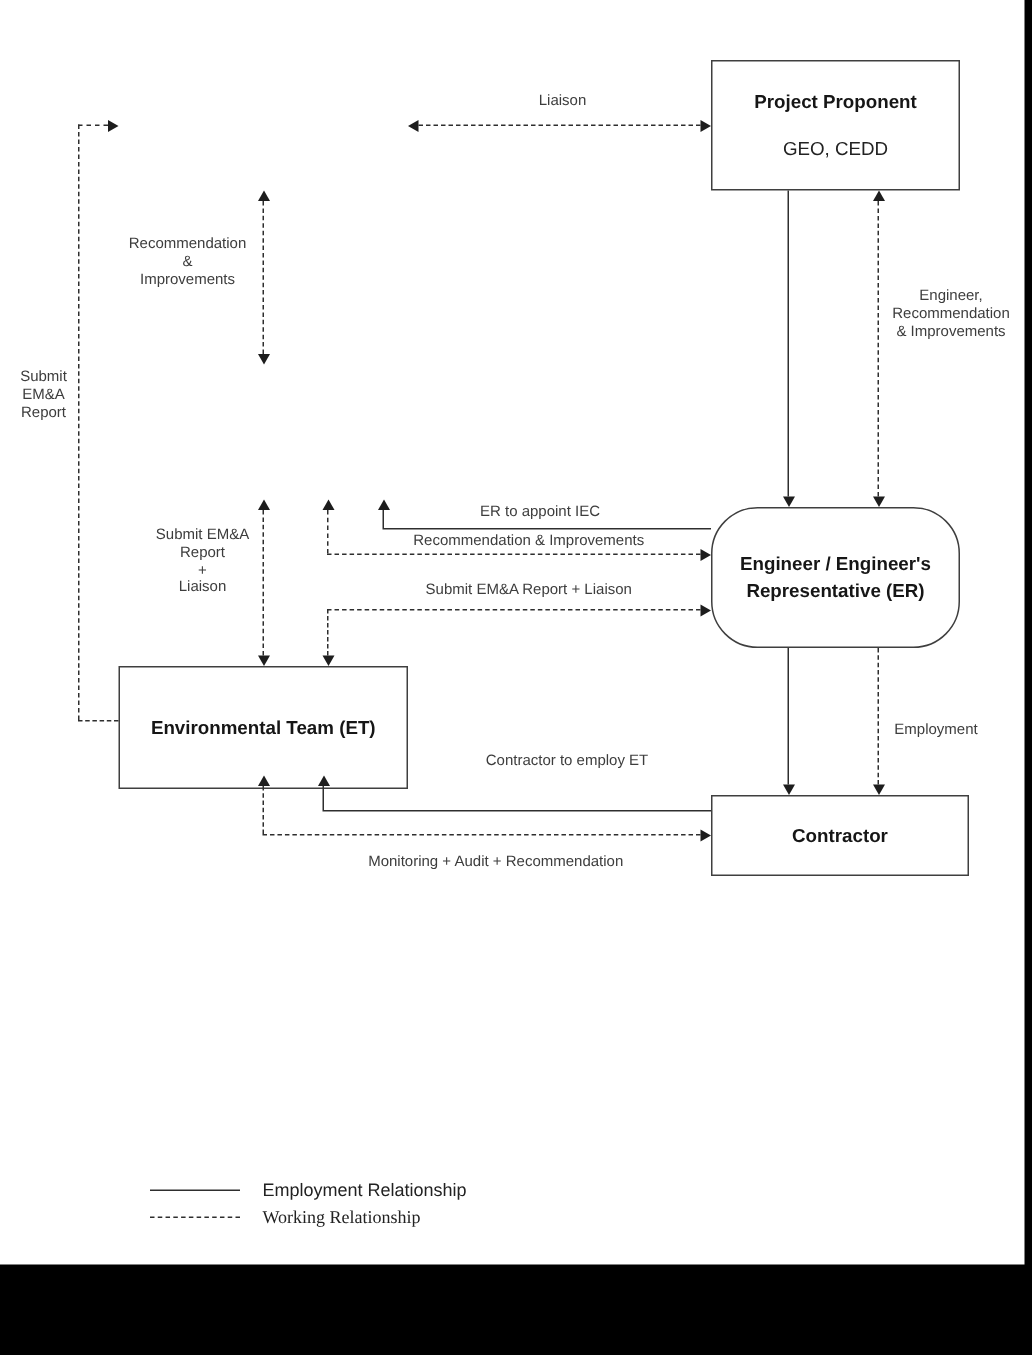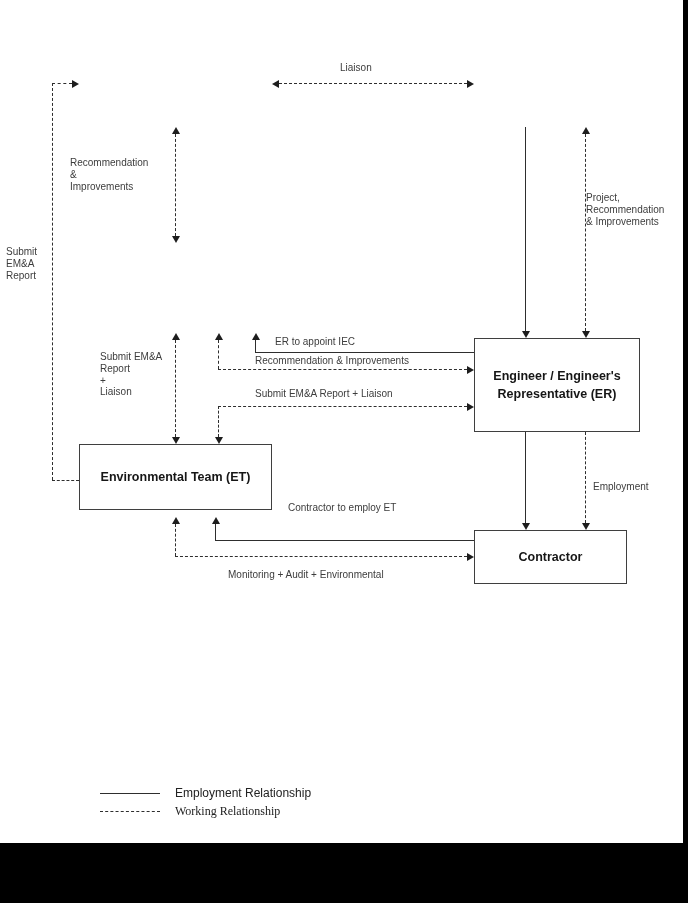--- a/index.html
+++ b/index.html
@@ -42,51 +42,55 @@
   .arr-down  { border-left:4px solid transparent; border-right:4px solid transparent; border-top:7px solid #1d1d1d; }
   .arr-right { border-top:4px solid transparent; border-bottom:4px solid transparent; border-left:7px solid #1d1d1d; }
   .arr-left  { border-top:4px solid transparent; border-bottom:4px solid transparent; border-right:7px solid #1d1d1d; }
 
   
   .lbl {
     position:absolute;
     font-size:10px;
     line-height:1.18;
     color:#3d3d3d;
-    text-align:left;
+    text-align:center;
   }
   .lbl span { display:block; }
 
   
   .legend-line { position:absolute; height:0; width:60px; }
   .legend-solid  { border-top:1px solid #2e2e2e; }
   .legend-dashed { border-top:1px dashed #2e2e2e; }
   .legend-text { position:absolute; font-size:12px; color:#222; }
 
   
   .black { position:absolute; background:#000000; }
 </style>
 </head>
 <body>
 
 <div class="stage">
 
 
+  <div class="box" style="left:474px; top:40px; width:166px; height:87px;">
+    <div>Project Proponent</div>
+    <div class="sub">GEO, CEDD</div>
+  </div>
 
 
-  <div class="box" style="left:474px; top:338px; width:166px; height:94px;">
+  <div class="box" style="left:474px; top:338px; width:166px; height:94px;border-radius:31px;">
     <div>Engineer / Engineer's</div>
     <div>Representative (ER)</div>
   </div>
 
-  <div class="box" style="left:79px; top:444px; width:193px; height:66px;">
+  <div class="box" style="left:79px; top:444px; width:193px; height:82px;">
     <div>Environmental Team (ET)</div>
   </div>
 
-  <div class="box" style="left:474px; top:530px; width:153px; height:54px;">
+  <div class="box" style="left:474px; top:530px; width:172px; height:54px;">
     <div>Contractor</div>
   </div>
 
   <div class="hl hd" style="left:279px; top:83px; width:188px;"></div>
   <div class="arr arr-left" style="left:272px; top:80px;"></div>
   <div class="arr arr-right" style="left:467px; top:80px;"></div>
   <div class="lbl" style="left:340px; top:62px; width:70px;">Liaison</div>
 
   <div class="vl vd" style="left:175px; top:134px; height:102px;"></div>
   <div class="arr arr-up" style="left:172px; top:127px;"></div>
@@ -107,21 +111,21 @@
     <span>Report</span>
   </div>
 
   <div class="vl" style="left:525px; top:127px; height:204px;"></div>
   <div class="arr arr-down" style="left:522px; top:331px;"></div>
 
   <div class="vl vd" style="left:585px; top:134px; height:197px;"></div>
   <div class="arr arr-up" style="left:582px; top:127px;"></div>
   <div class="arr arr-down" style="left:582px; top:331px;"></div>
   <div class="lbl" style="left:586px; top:192px; width:96px;">
-    <span>Project,</span>
+    <span>Engineer,</span>
     <span>Recommendation</span>
     <span>&amp; Improvements</span>
   </div>
 
   <div class="hl" style="left:255px; top:352px; width:219px;"></div>
   <div class="vl" style="left:255px; top:340px; height:12px;"></div>
   <div class="arr arr-up" style="left:252px; top:333px;"></div>
   <div class="lbl" style="left:275px; top:336px; width:170px;">ER to appoint IEC</div>
 
   <div class="vl vd" style="left:218px; top:340px; height:29px;"></div>
@@ -155,21 +159,21 @@
 
   <div class="hl" style="left:215px; top:540px; width:259px;"></div>
   <div class="vl" style="left:215px; top:524px; height:16px;"></div>
   <div class="arr arr-up" style="left:212px; top:517px;"></div>
   <div class="lbl" style="left:288px; top:502px; width:180px;">Contractor to employ ET</div>
 
   <div class="vl vd" style="left:175px; top:524px; height:32px;"></div>
   <div class="hl hd" style="left:175px; top:556px; width:292px;"></div>
   <div class="arr arr-up" style="left:172px; top:517px;"></div>
   <div class="arr arr-right" style="left:467px; top:553px;"></div>
-  <div class="lbl" style="left:228px; top:569px; width:205px;">Monitoring + Audit + Environmental</div>
+  <div class="lbl" style="left:228px; top:569px; width:205px;">Monitoring + Audit + Recommendation</div>
 
   <div class="legend-line legend-solid" style="left:100px; top:793px;"></div>
   <div class="legend-text" style="left:175px; top:786px;">Employment Relationship</div>
   <div class="legend-line legend-dashed" style="left:100px; top:811px;"></div>
   <div class="legend-text" style="left:175px; top:804px;font-family:Liberation Serif, serif;">Working Relationship</div>
 
   <div class="black" style="left:683px; top:0; width:5px; height:903px;"></div>
   <div class="black" style="left:0; top:843px; width:688px; height:60px;"></div>
 
 </div>

